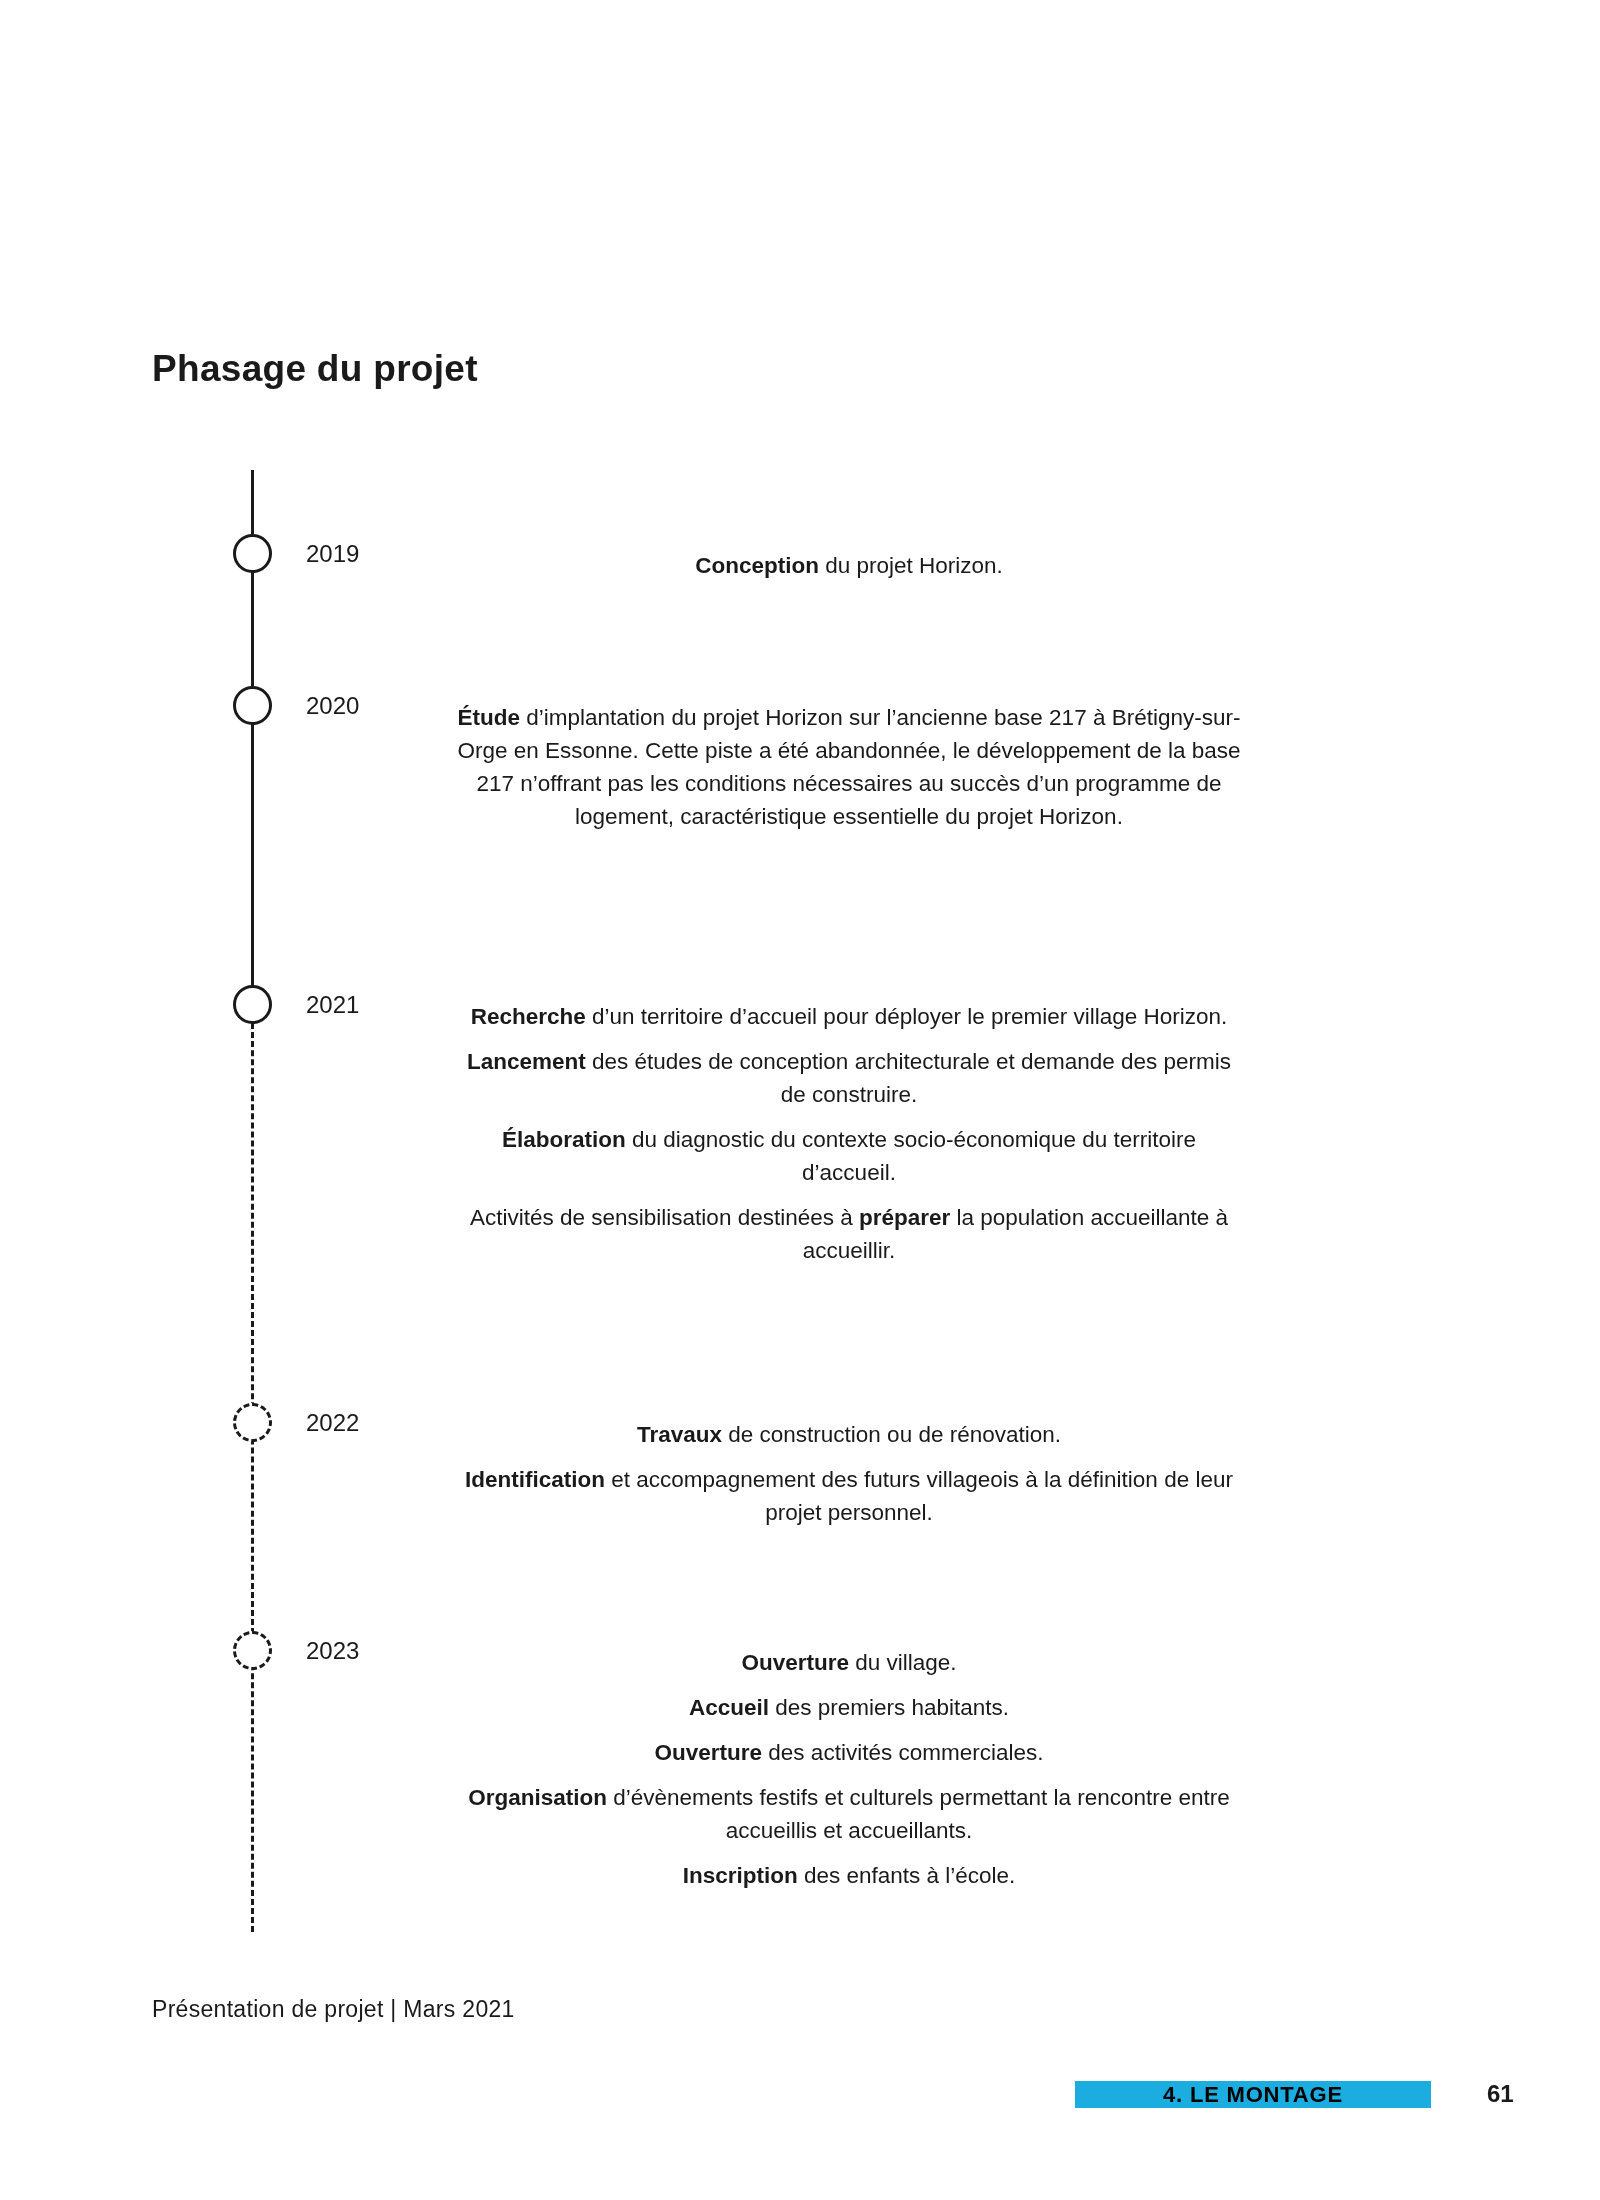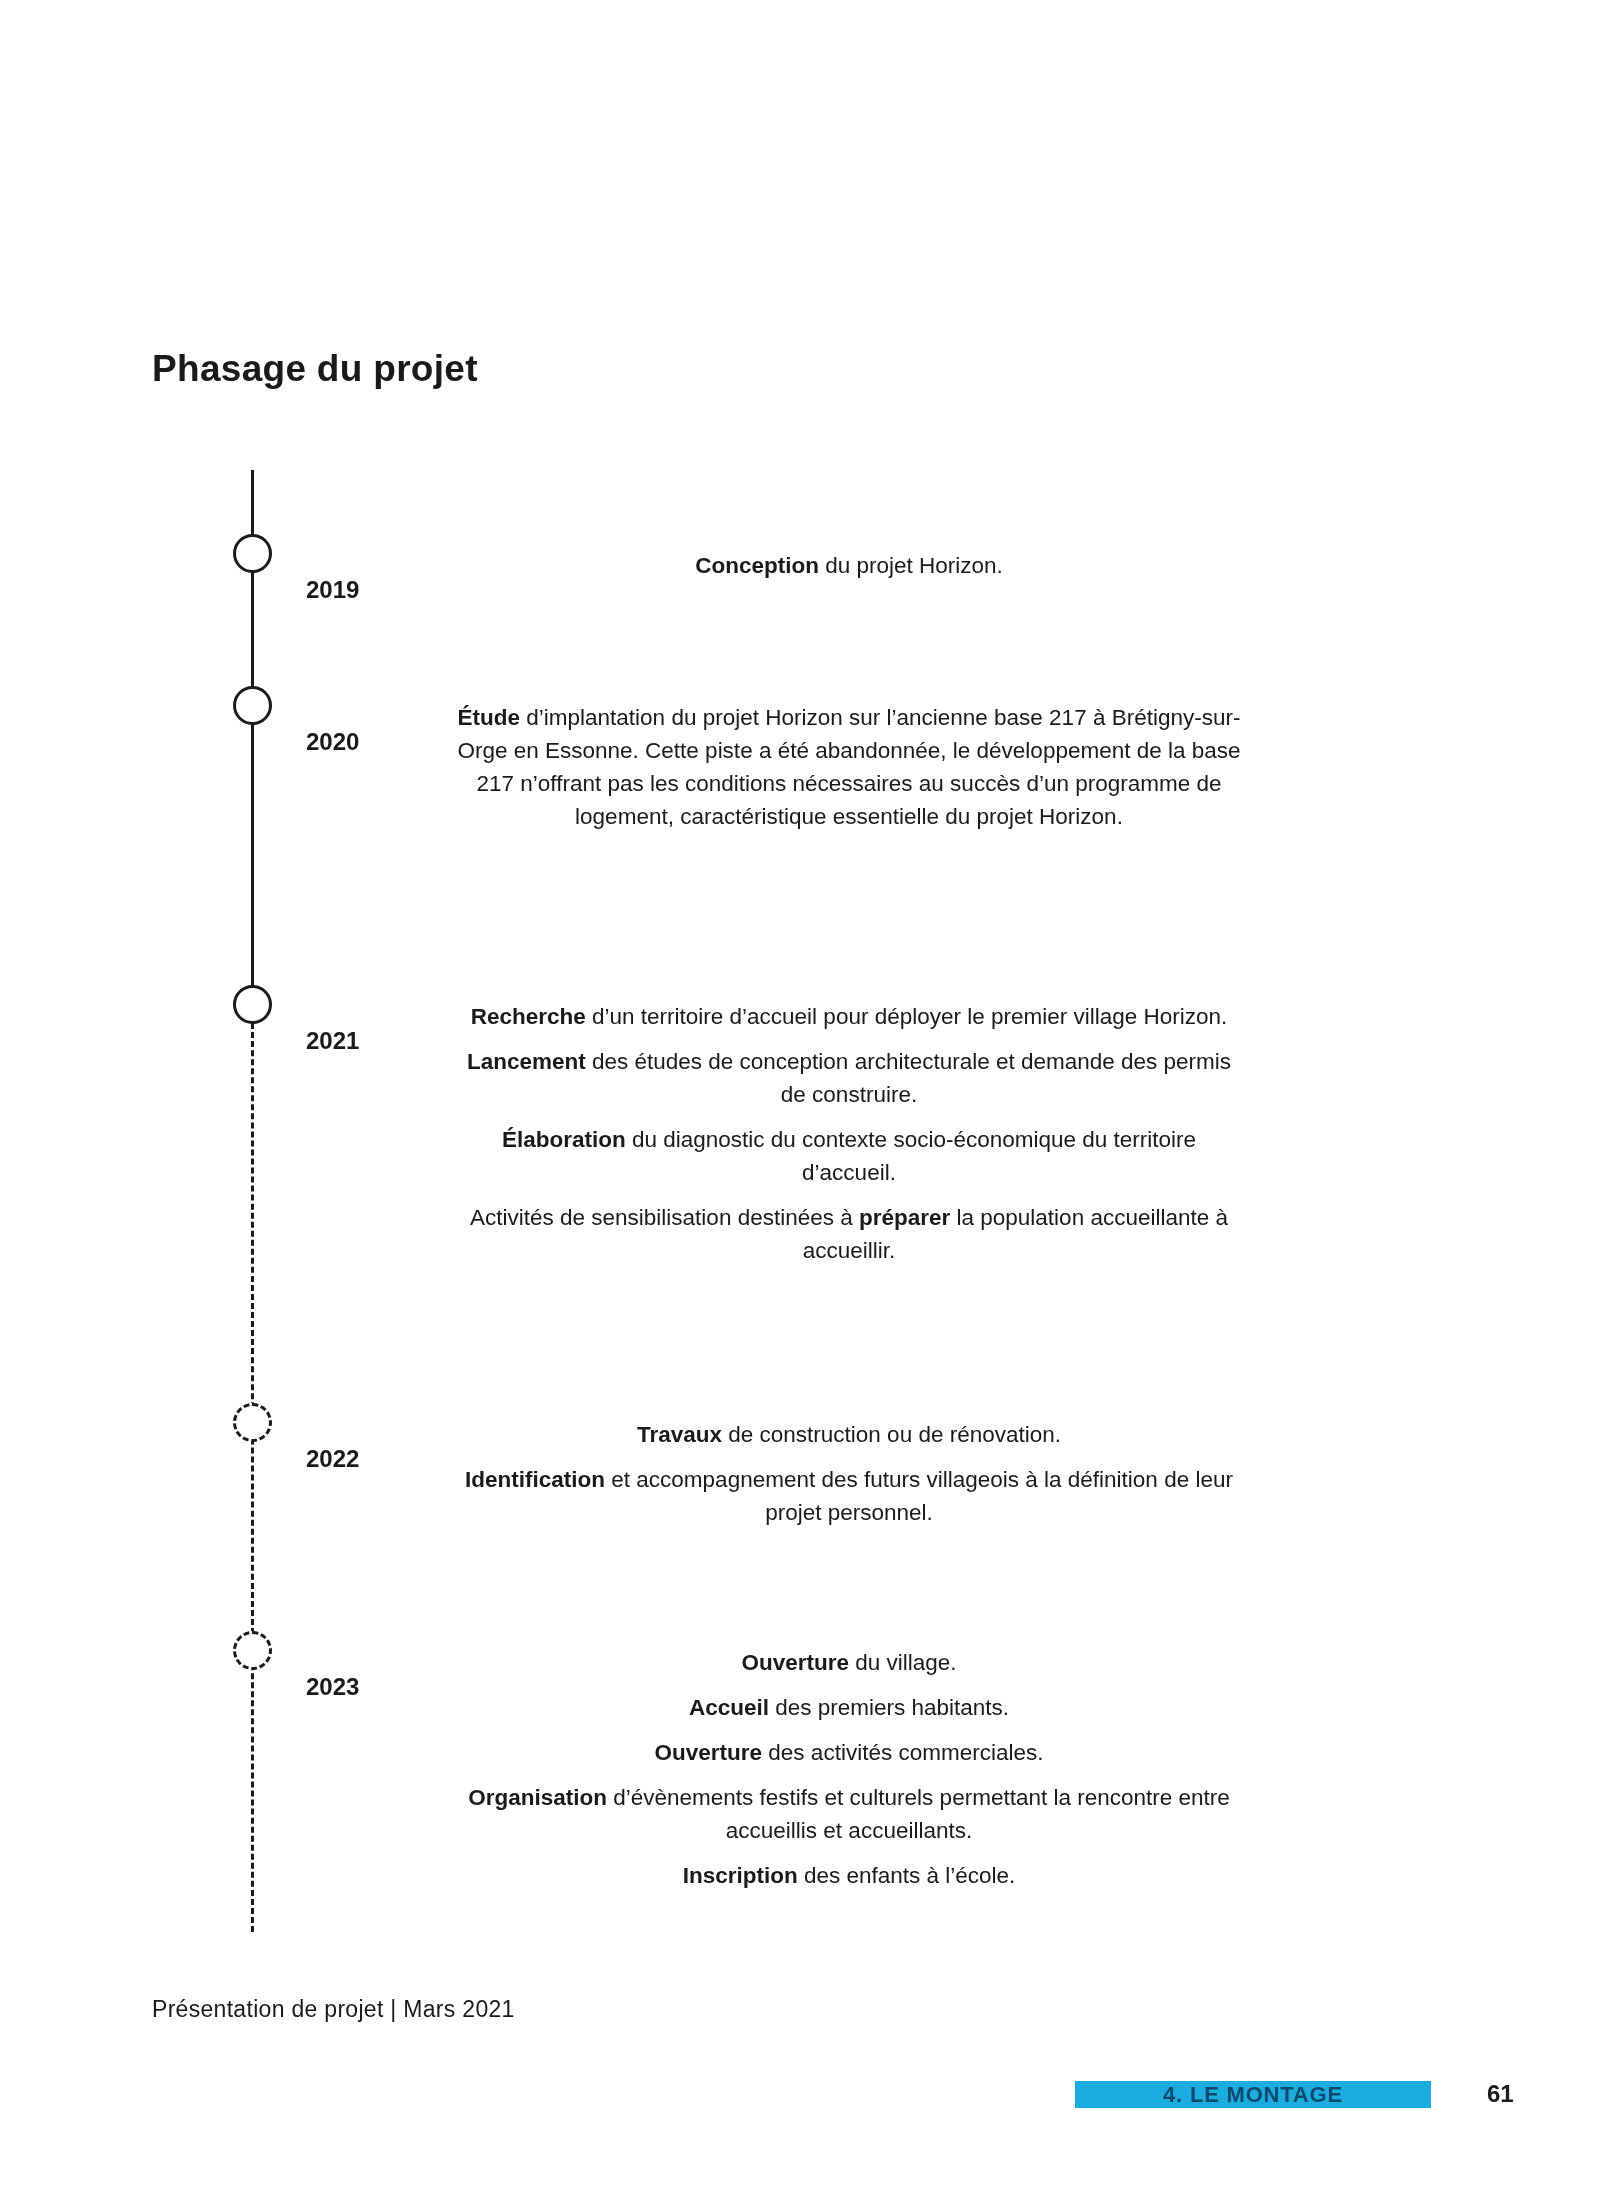--- a/index.html
+++ b/index.html
@@ -26,37 +26,37 @@
   .tl-marker {
     position: absolute; left: 233px;
     width: 39px; height: 39px;
     border: 3px solid #1a1a1a; border-radius: 50%;
     background: #ffffff;
   }
   .tl-marker.dashed { border-style: dashed; }
   
   .tl-year {
     position: absolute; left: 306px;
-    font-size: 24px; font-weight: bold; line-height: 33px; margin-top: 36px;
+    font-size: 24px; font-weight: normal; line-height: 33px;
   }
   .tl-text {
     position: absolute; left: 443px; width: 812px;
     font-size: 22.5px; line-height: 33px;
   }
   .tl-text p { margin: 12px; text-align: center; }
   .tl-text .b { font-weight: bold; }
   
   .footer-left {
     position: absolute; left: 152px; top: 1996px;
     font-size: 23px; letter-spacing: 0.3px;
   }
   .footer-banner {
     position: absolute; left: 1075px; top: 2081px;
     width: 356px; height: 27px;
-    color: #0c4a6e; font-weight: bold; font-size: 22px;
+    color: #000000; font-weight: bold; font-size: 22px;
     text-align: center; line-height: 27px; letter-spacing: 0.8px;
   }
   .footer-page {
     position: absolute; left: 1487px; top: 2080px;
     font-size: 24px; font-weight: bold;
   }
 </style>
 </head>
 <body>
 

